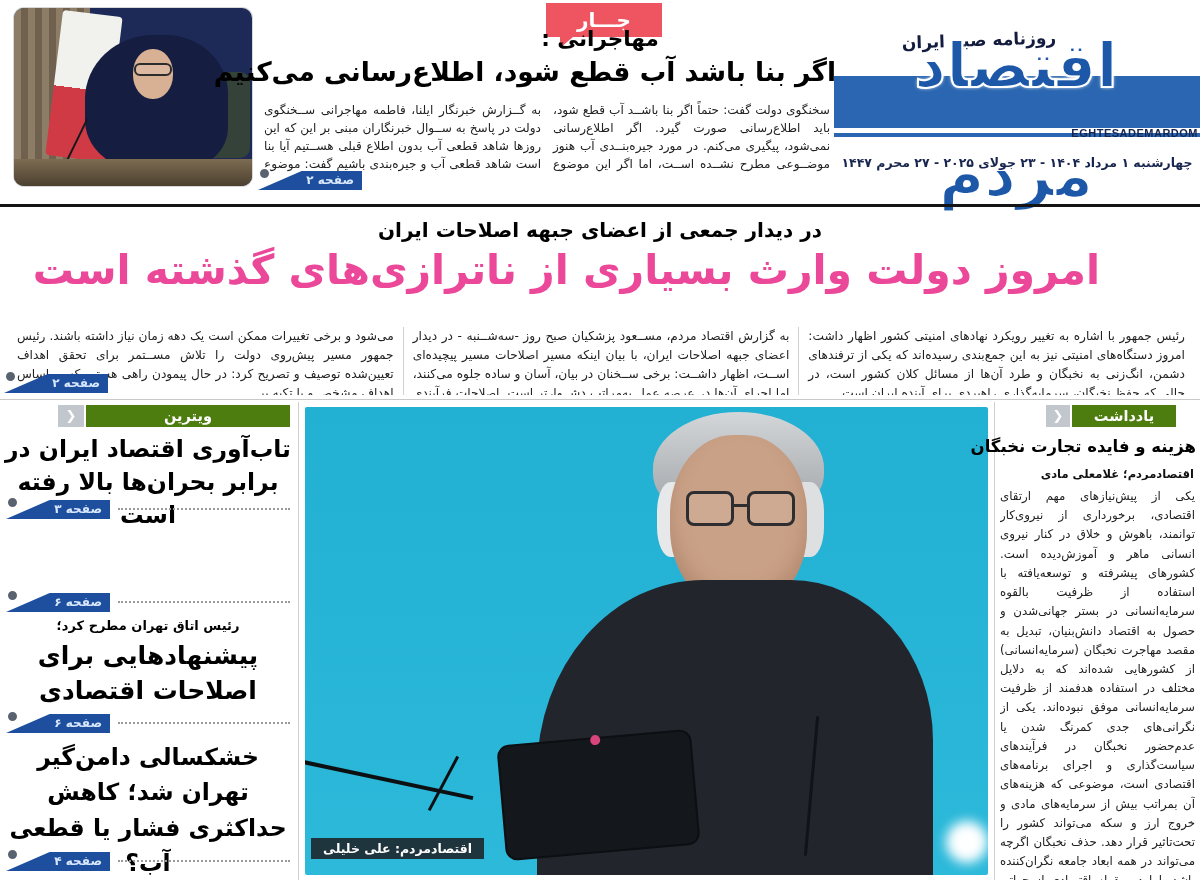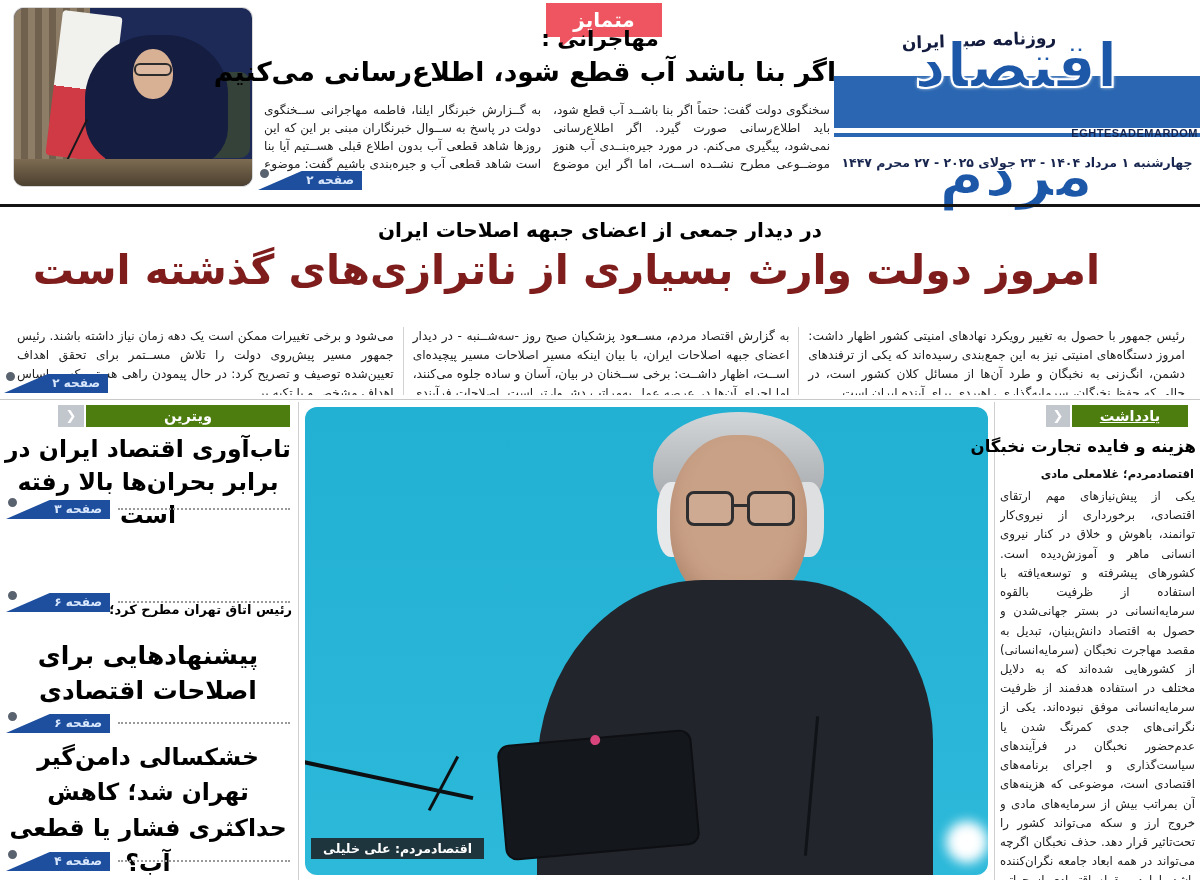--- a/index.html
+++ b/index.html
@@ -47,21 +47,21 @@
   .tag-badge{position:absolute;left:0px;top:-4px;width:13px;height:13px;border-radius:50%;
       background:#59626f;border:2px solid #fff;box-sizing:border-box;}
 
   
   .rule-black{left:0;top:204px;width:1200px;height:3px;background:#141414;}
   .rule-gray{left:0;top:399px;width:1200px;height:1px;background:#c9c9c9;}
   .vsep{width:1px;top:402px;height:478px;background:#cfcfcf;}
 
   
   .ms-kicker{left:300px;top:218px;width:600px;font-size:20px;font-weight:900;color:#000;}
-  .ms-head{left:100px;top:246px;width:1000px;font-size:41px;font-weight:900;color:#7f1d1d;white-space:nowrap;}
+  .ms-head{left:100px;top:246px;width:1000px;font-size:41px;font-weight:900;color:#ec4899;white-space:nowrap;}
   .ms-cols{left:8px;top:327px;width:1186px;height:68px;display:flex;
       font-size:12.2px;line-height:1.55;color:#222;overflow:hidden;}
   .ms-col{flex:1;padding:0 9px;}
   .ms-col.mid{border-left:1px solid #d2d2d2;border-right:1px solid #d2d2d2;}
 
   
   .chev{position:absolute;width:26px;height:22px;background:#c2c6cd;color:#fff;
       font-weight:bold;font-size:13px;line-height:22px;text-align:center;direction:ltr;}
   .secbar{position:absolute;height:22px;background:#4d7c0f;color:#fff;font-weight:bold;
       font-size:14.5px;line-height:22px;text-align:center;}
@@ -75,21 +75,21 @@
 
   
   .note-title{left:1000px;top:437px;width:196px;font-size:16.5px;font-weight:900;
       color:#000;white-space:nowrap;text-align:center;}
   .note-byline{left:1000px;top:467px;width:194px;font-size:11.5px;font-weight:bold;color:#111;}
   .note-body{left:1000px;top:487px;width:195px;height:393px;font-size:11.8px;
       line-height:1.63;color:#222;overflow:hidden;}
 
   
   .photo{left:305px;top:407px;width:683px;height:468px;background:
-      linear-gradient(#22b0d3,#2cb9da);overflow:hidden;border-radius:12px;}
+      linear-gradient(#22b0d3,#2cb9da);overflow:hidden;border-radius:2px;}
   .hair{position:absolute;left:51%;top:1%;width:25%;height:24%;
       background:linear-gradient(#d4d7d9,#9b9fa3);border-radius:50% 50% 45% 45%;}
   .face{position:absolute;left:53.5%;top:6%;width:20%;height:37%;background:#c9a186;
       border-radius:46% 46% 44% 46%;box-shadow:inset 0 -14px 18px rgba(140,95,70,.35);}
   .sidehairL{position:absolute;left:51.5%;top:16%;width:5%;height:16%;background:#e6e8e9;border-radius:40%;}
   .sidehairR{position:absolute;left:71%;top:16%;width:5%;height:16%;background:#dddfe1;border-radius:40%;}
   .lens{position:absolute;top:0;width:42%;height:100%;border:3px solid #2e2e30;
       border-radius:8px;background:rgba(255,255,255,.10);box-sizing:border-box;}
   .glasses{position:absolute;left:55.5%;top:18%;width:16.5%;height:7.5%;}
   .glasses .l1{left:2%;}
@@ -157,42 +157,42 @@
     <div class="curtain"></div>
     <div class="flag"></div>
     <div class="chair"></div>
     <div class="chador"></div>
     <div class="wface"></div>
     <div class="wglass"></div>
     <div class="dmic"></div>
     <div class="desk"></div>
   </div>
 
-  <div class="abs ribbon">متمایز</div>
+  <div class="abs ribbon">جـــار</div>
   <div class="abs c ts-kicker">مهاجرانی :</div>
   <div class="abs c ts-head">اگر بنا باشد آب قطع شود، اطلاع‌رسانی می‌کنیم</div>
   <div class="abs ts-cols">
     <div class="ts-col j">سخنگوی دولت گفت: حتماً اگر بنا باشــد آب قطع شود، باید اطلاع‌رسانی صورت گیرد. اگر اطلاع‌رسانی نمی‌شود، پیگیری می‌کنم. در مورد جیره‌بنــدی آب هنوز موضــوعی مطرح نشــده اســت، اما اگر این موضوع پیش بیاید، حتمــا آن را هم اطلاع‌رسانی خواهم کرد.</div>
     <div class="ts-col j">به گــزارش خبرنگار ایلنا، فاطمه مهاجرانی ســخنگوی دولت در پاسخ به ســوال خبرنگاران مبنی بر این که این روزها شاهد قطعی آب بدون اطلاع قبلی هســتیم آیا بنا است شاهد قطعی آب و جیره‌بندی باشیم گفت: موضوع بحران آب موضوع جدی است و از مدت‌ها پیش مطرح شده است.</div>
   </div>
   <div class="tag" style="left:258px;top:171px;">
     <div class="tag-shape"></div>
     <span class="tag-label">صفحه ۲</span>
     <span class="tag-badge"></span>
   </div>
 
   <div class="abs rule-black"></div>
   <div class="abs rule-gray"></div>
   <div class="abs vsep" style="left:298px;"></div>
   <div class="abs vsep" style="left:994px;"></div>
 
   <div class="abs c ms-kicker">در دیدار جمعی از اعضای جبهه اصلاحات ایران</div>
   <div class="abs c ms-head">امروز دولت وارث بسیاری از ناترازی‌های گذشته است</div>
   <div class="abs ms-cols">
-    <div class="ms-col j">رئیس جمهور با حصول به تغییر رویکرد نهادهای امنیتی کشور اظهار داشت: امروز دستگاه‌های امنیتی نیز به این جمع‌بندی رسیده‌اند که یکی از ترفندهای دشمن، انگ‌زنی به نخبگان و طرد آن‌ها از مسائل کلان کشور است، در حالی که حفظ نخبگان، سرمایه‌گذاری راهبردی برای آینده ایران است.</div>
+    <div class="ms-col j">رئیس جمهور با اشاره به تغییر رویکرد نهادهای امنیتی کشور اظهار داشت: امروز دستگاه‌های امنیتی نیز به این جمع‌بندی رسیده‌اند که یکی از ترفندهای دشمن، انگ‌زنی به نخبگان و طرد آن‌ها از مسائل کلان کشور است، در حالی که حفظ نخبگان، سرمایه‌گذاری راهبردی برای آینده ایران است.</div>
     <div class="ms-col mid j">به گزارش اقتصاد مردم، مســعود پزشکیان صبح روز -سه‌شــنبه - در دیدار اعضای جبهه اصلاحات ایران، با بیان اینکه مسیر اصلاحات مسیر پیچیده‌ای اســت، اظهار داشــت: برخی ســخنان در بیان، آسان و ساده جلوه می‌کنند، اما اجرای آن‌ها در عرصه عمل به‌مراتب دشــوارتر است. اصلاحات فرآیندی زمان‌بر محسوب</div>
     <div class="ms-col j">می‌شود و برخی تغییرات ممکن است یک دهه زمان نیاز داشته باشند. رئیس جمهور مسیر پیش‌روی دولت را تلاش مســتمر برای تحقق اهداف تعیین‌شده توصیف و تصریح کرد: در حال پیمودن راهی هستیم که بر اساس اهداف مشخص و با تکیه بر ...</div>
   </div>
   <div class="tag" style="left:4px;top:374px;">
     <div class="tag-shape"></div>
     <span class="tag-label">صفحه ۲</span>
     <span class="tag-badge"></span>
   </div>
 
   <div class="chev" style="left:58px;top:405px;">❯</div>
@@ -210,21 +210,21 @@
 
   <div class="pagerow" style="top:593px;">
     <div class="tag">
       <div class="tag-shape"></div>
       <span class="tag-label">صفحه ۶</span>
       <span class="tag-badge"></span>
     </div>
     <div class="dots"></div>
   </div>
 
-  <div class="abs c v-kicker" style="top:602px;text-align:right;">رئیس اتاق تهران مطرح کرد؛</div>
+  <div class="abs c v-kicker" style="top:618px;">رئیس اتاق تهران مطرح کرد؛</div>
   <div class="abs c v-head" style="top:638px;font-size:25px;">پیشنهادهایی برای اصلاحات اقتصادی</div>
   <div class="pagerow" style="top:714px;">
     <div class="tag">
       <div class="tag-shape"></div>
       <span class="tag-label">صفحه ۶</span>
       <span class="tag-badge"></span>
     </div>
     <div class="dots"></div>
   </div>
 
@@ -254,21 +254,21 @@
     <div class="micstand"></div>
     <div class="hand"></div>
     <div class="laptop"></div>
     <div class="flowers">
         <span></span>
       </div>
     <div class="caption">اقتصادمردم: علی خلیلی</div>
   </div>
 
   <div class="chev" style="left:1046px;top:405px;width:24px;">❯</div>
-  <div class="secbar" style="left:1072px;top:405px;width:116px;text-decoration:underline;">یادداشت</div>
+  <div class="secbar" style="left:1072px;top:405px;width:104px;">یادداشت</div>
   <div class="abs note-title">هزینه و فایده تجارت نخبگان</div>
   <div class="abs note-byline">اقتصادمردم؛ غلامعلی مادی</div>
   <div class="abs note-body j">
     <div>یکی از پیش‌نیازهای مهم ارتقای اقتصادی، برخورداری از نیروی‌کار توانمند، باهوش و خلاق در کنار نیروی انسانی ماهر و آموزش‌دیده است. کشورهای پیشرفته و توسعه‌یافته با استفاده از ظرفیت بالقوه سرمایه‌انسانی در بستر جهانی‌شدن و حصول به اقتصاد دانش‌بنیان، تبدیل به مقصد مهاجرت نخبگان (سرمایه‌انسانی) از کشورهایی شده‌اند که به دلایل مختلف در استفاده هدفمند از ظرفیت سرمایه‌انسانی موفق نبوده‌اند. یکی از نگرانی‌های جدی کمرنگ شدن یا عدم‌حضور نخبگان در فرآیندهای سیاست‌گذاری و اجرای برنامه‌های اقتصادی است، موضوعی که هزینه‌های آن بمراتب بیش از سرمایه‌های مادی و خروج ارز و سکه می‌تواند کشور را تحت‌تاثیر قرار دهد. حذف نخبگان اگرچه می‌تواند در همه ابعاد جامعه نگران‌کننده باشد، اما در مقوله اقتصادی از جهاتی نگرانی‌ها را بیشتر می‌کند، چرا که این حوزه ارتباط مستقیمی با روند توسعه اقتصادی کشور و معیشت جامعه دارد. روند مهاجرت، حذف یا خروج نخبگان در شرایط اقتصادی تحریمی در عمل خسارت‌های به‌مراتب بالاتری از شرایط عادی اقتصادی را به‌همراه دارد، زیرا اصولا در شرایط سخت است که قابلیت یک نخبه نسبت به یک فرد عادی متمایز و نمایان می‌شود</div>
 
   </div>
 
 </div>
 
 </body></html>

